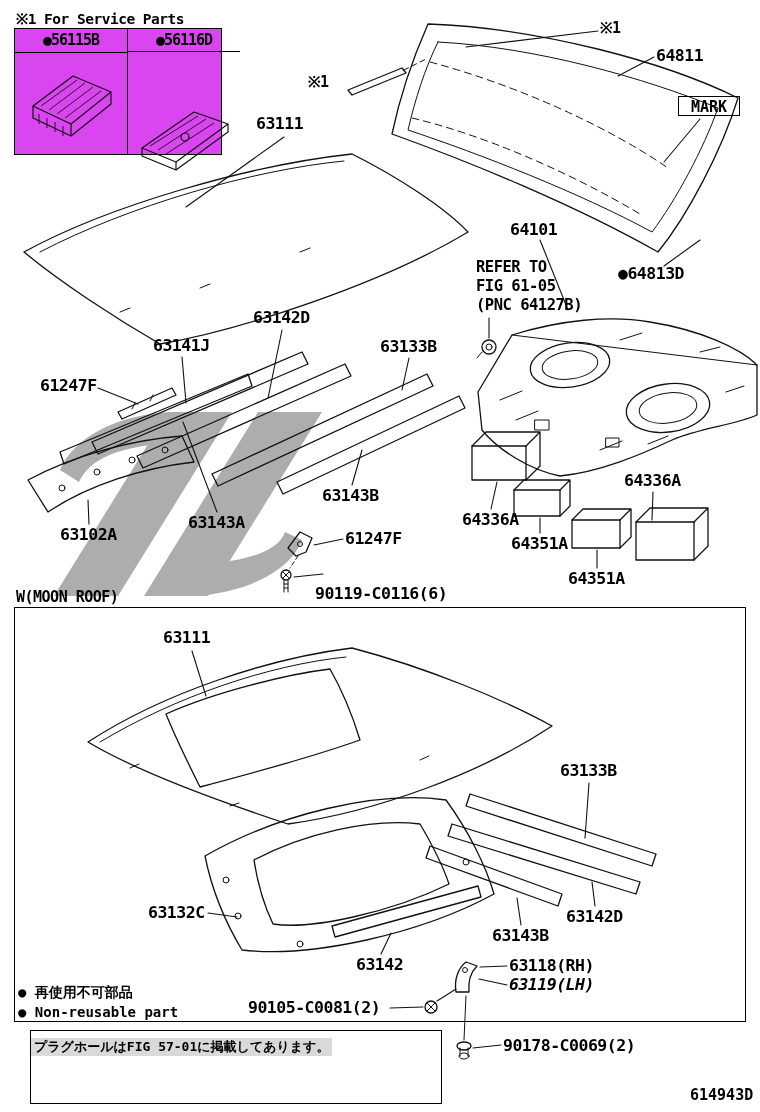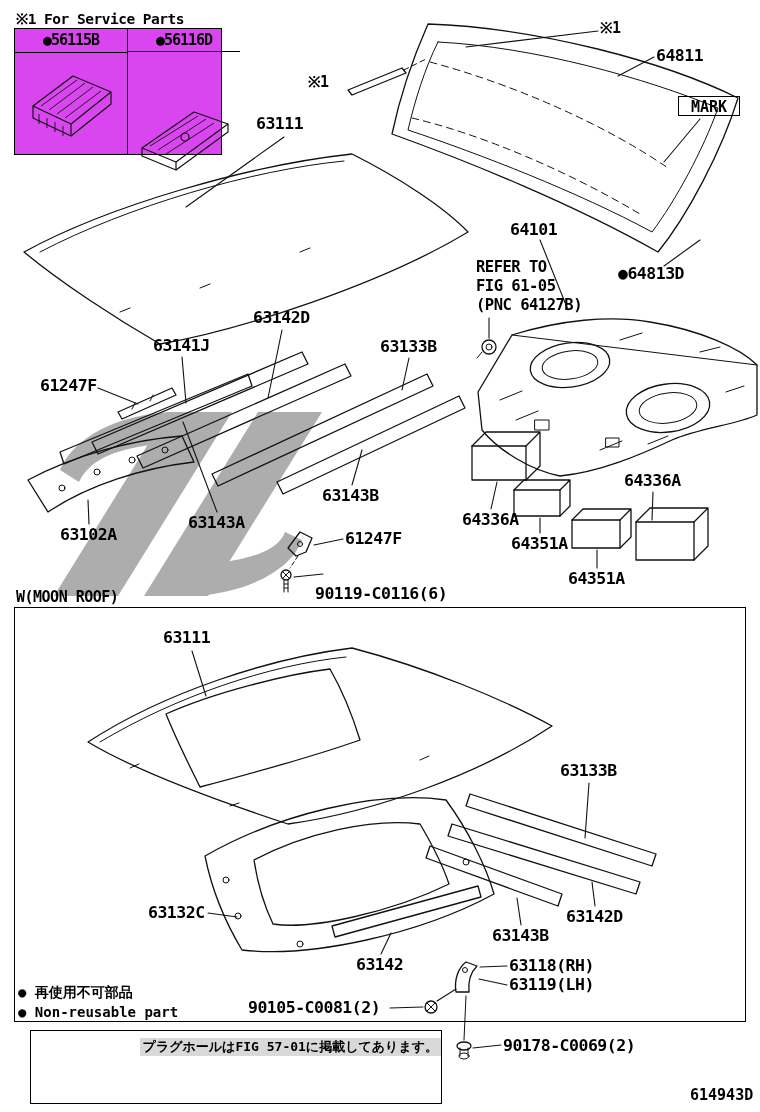--- a/index.html
+++ b/index.html
@@ -31,21 +31,21 @@
   .service-head {
     height:24px; border-bottom:1.6px solid #000; text-align:center;
     font-size:15px; font-weight:600; line-height:22px; letter-spacing:-1px;
   }
   .service-art { flex:1; display:flex; align-items:center; justify-content:center; }
   .section-title { position:absolute; left:16px; top:588px; font-size:15px; font-weight:600; letter-spacing:-0.5px; }
   .moonroof-box { position:absolute; left:14px; top:607px; width:732px; height:415px; border:1.6px solid #000; }
   .legend-line { position:absolute; font-size:14px; font-weight:600; white-space:nowrap; }
   .note-box {
     position:absolute; left:30px; top:1030px; width:412px; height:74px;
-    border:1.6px solid #000; text-align:right; padding-top:5px; background:#fff;
+    border:1.6px solid #000; text-align:left; padding-top:5px; background:#fff;
   }
   .note-jp { font-size:13px; font-weight:600; background:#d9d9d9; display:inline-block; padding:0 3px; }
   .note-en { font-size:13.5px; font-weight:600; margin-top:3px; letter-spacing:-0.5px; }
   .note-ref3 { font-size:16px; font-weight:700; margin-top:3px; letter-spacing:-0.5px; }
   .docnum { position:absolute; left:690px; top:1086px; font-size:15px; font-weight:600; }
 </style>
 </head>
 <body>
 
 <div class="page">
@@ -278,21 +278,21 @@
   <div class="section-title">W(MOON ROOF)</div>
   <div class="moonroof-box"></div>
 
   <div class="plabel" style="left:163px; top:628px;">63111</div>
   <div class="plabel" style="left:560px; top:761px;">63133B</div>
   <div class="plabel" style="left:148px; top:903px;">63132C</div>
   <div class="plabel" style="left:566px; top:907px;">63142D</div>
   <div class="plabel" style="left:492px; top:926px;">63143B</div>
   <div class="plabel" style="left:356px; top:955px;">63142</div>
   <div class="plabel" style="left:509px; top:956px;">63118(RH)</div>
-  <div class="plabel" style="left:509px; top:975px;">63119(LH)</div>
+  <div class="plabel" style="left:509px; top:975px;font-style:italic;">63119(LH)</div>
   <div class="plabel" style="left:248px; top:998px;">90105-C0081(2)</div>
   <div class="plabel" style="left:503px; top:1036px;">90178-C0069(2)</div>
 
   <div class="legend-line" style="left:18px; top:984px;">● 再使用不可部品</div>
   <div class="legend-line" style="left:18px; top:1004px;">● Non-reusable part</div>
 
   <div class="note-box">
     <div><span class="note-jp">プラグホールはFIG 57-01に掲載してあります。</span></div>
   </div>
 

